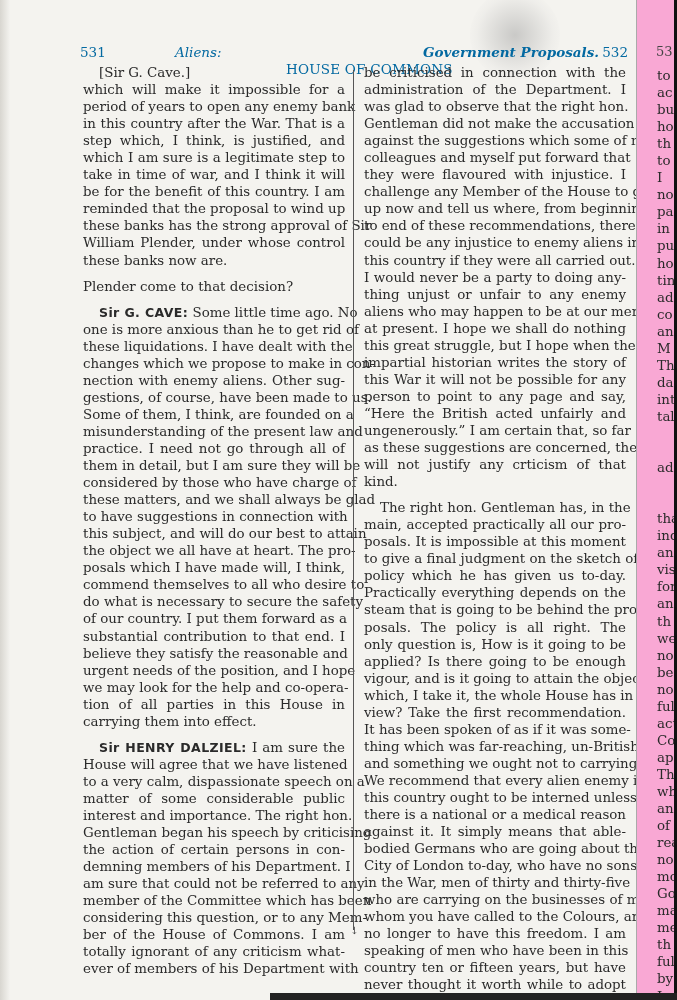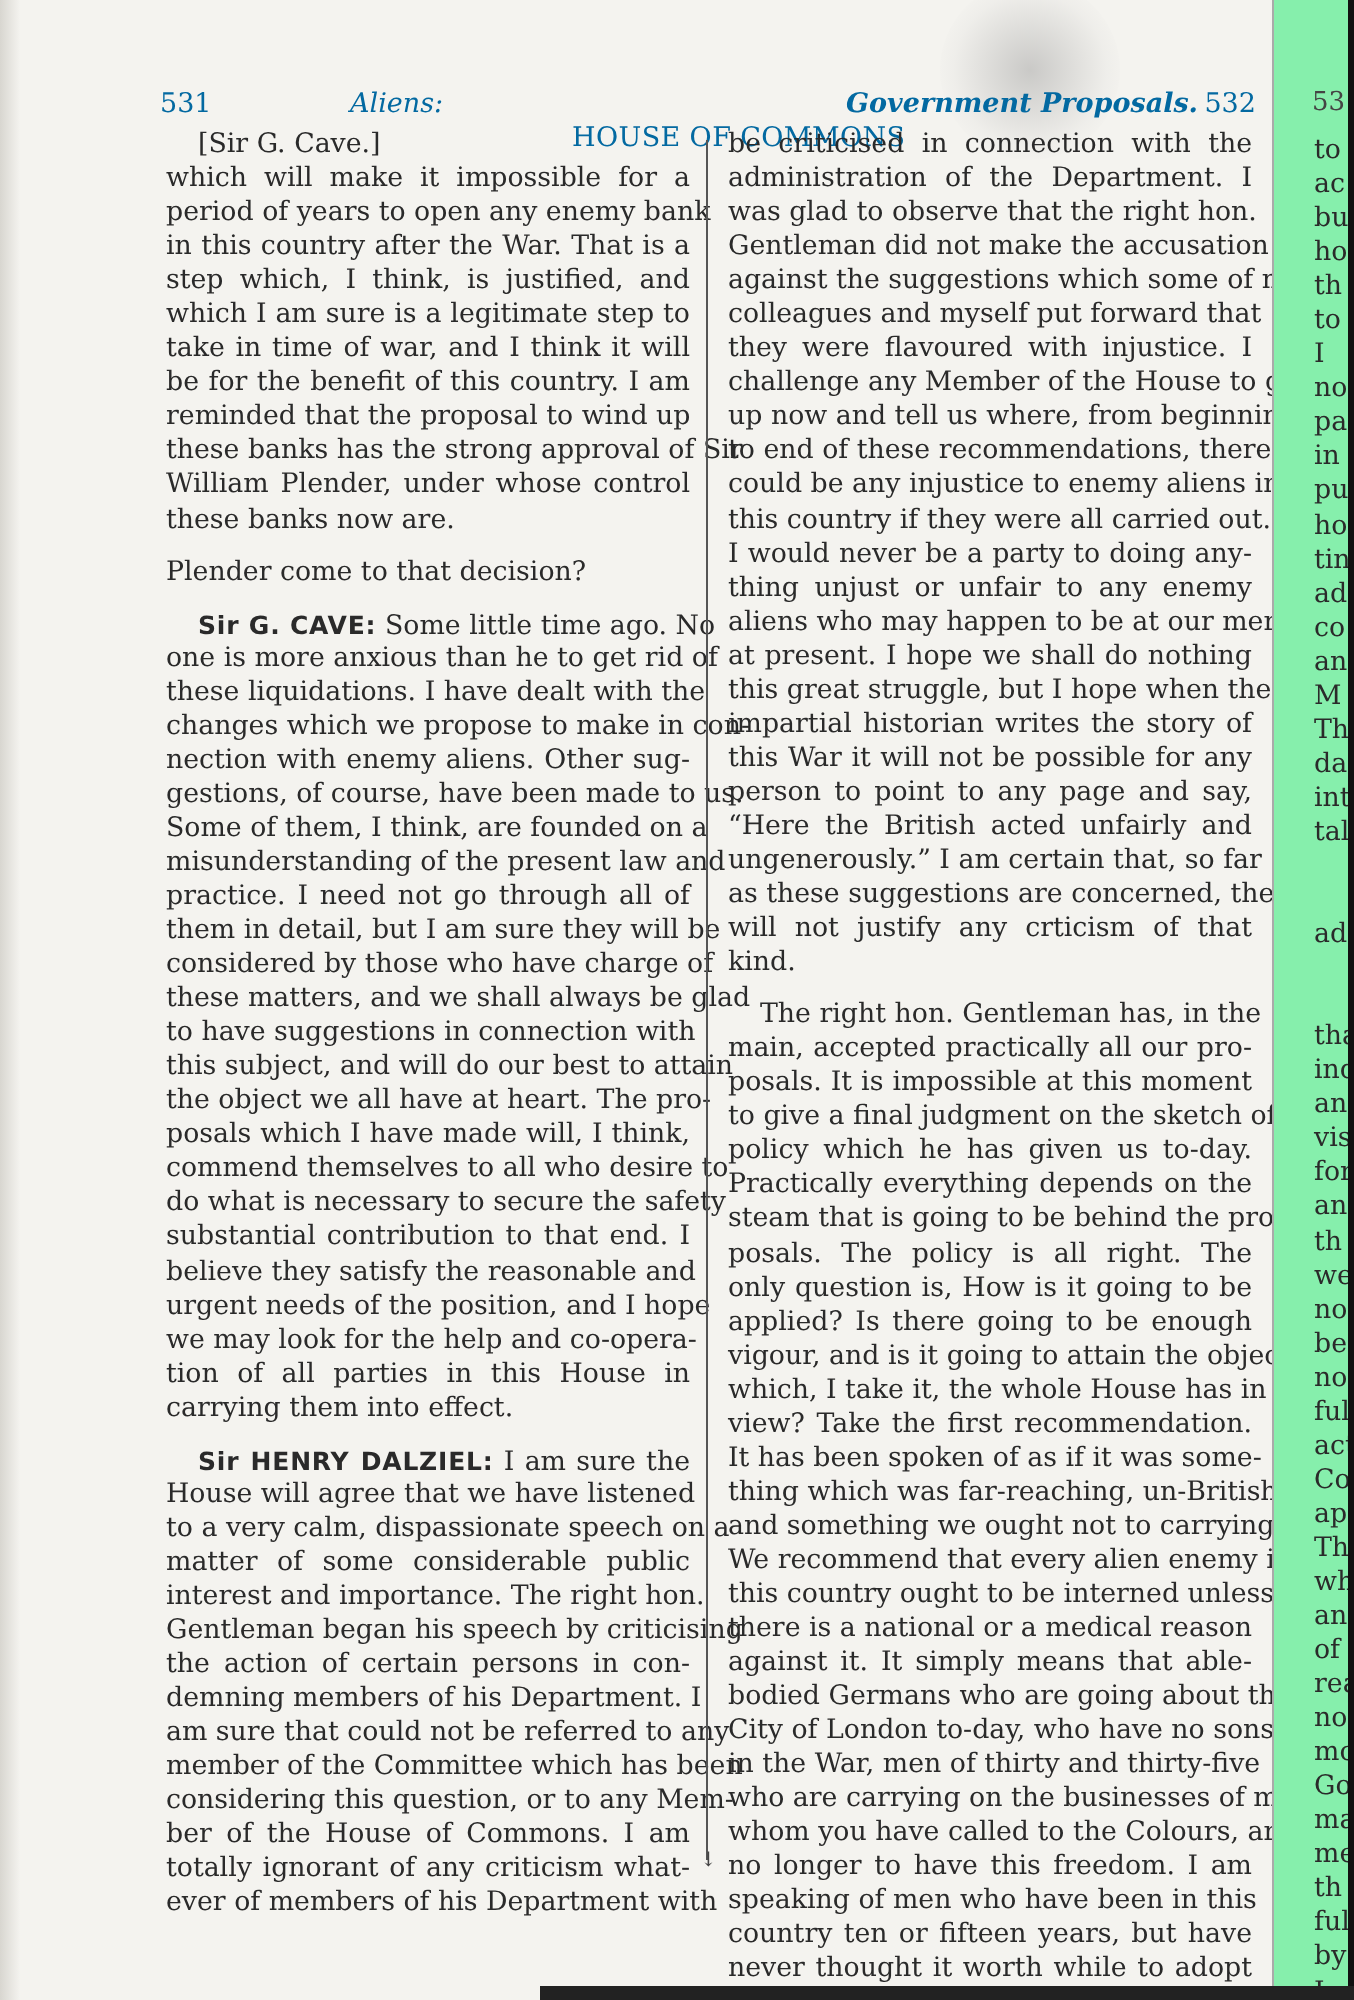--- a/index.html
+++ b/index.html
@@ -37,21 +37,21 @@
     .col .line.last { text-align-last: left; }
     .col .gap { display: block; height: 9px; }
     .col .indent { padding-left: 16px; }
     .speaker { font-family: "DejaVu Sans", "Liberation Sans", sans-serif; font-weight: bold; font-size: 12.5px; letter-spacing: 0.4px; }
     .rule {
       position: absolute; left: 353px; top: 70px; width: 1px; height: 860px; background: #555;
     }
     .rule-arrow { position: absolute; left: 350px; top: 925px; font-size: 10px; color: #444; }
     .next-page {
       position: absolute; left: 636px; top: 0; width: 41px; height: 1000px;
-      border-left: 1px solid #aaa; background: #86efac; overflow: hidden;
+      border-left: 1px solid #aaa; background: #f9a8d4; overflow: hidden;
     }
     .next-page .num { position: absolute; left: 19px; top: 44px; font-size: 13px; color: #444; }
     .next-page .frag { position: absolute; left: 20px; top: 67px; font-size: 13.4px; line-height: 17.05px; }
     .next-page .frag span { display: block; height: 17.05px; white-space: nowrap; }
     .edge-dark {
       position: absolute; right: 0; top: 0; width: 3px; height: 1000px; background: #111;
     }
     .bottom-shadow {
       position: absolute; left: 270px; top: 993px; width: 407px; height: 7px; background: #222;
     }
@@ -97,20 +97,21 @@
     <span class="line">practice.  I need not go through all of</span>
     <span class="line">them in detail, but I am sure they will be</span>
     <span class="line">considered by those who have charge of</span>
     <span class="line">these matters, and we shall always be glad</span>
     <span class="line">to have suggestions in connection with</span>
     <span class="line">this subject, and will do our best to attain</span>
     <span class="line">the object we all have at heart.  The pro-</span>
     <span class="line">posals which I have made will, I think,</span>
     <span class="line">commend themselves to all who desire to</span>
     <span class="line">do what is necessary to secure the safety</span>
+    <span class="line">of our country.  I put them forward as a</span>
     <span class="line">substantial contribution to that end.  I</span>
     <span class="line">believe they satisfy the reasonable and</span>
     <span class="line">urgent needs of the position, and I hope</span>
     <span class="line">we may look for the help and co-opera-</span>
     <span class="line">tion of all parties in this House in</span>
     <span class="line last">carrying them into effect.</span>
     <span class="gap"></span>
     <span class="line indent"><span class="speaker">Sir HENRY DALZIEL:</span> <span>I am sure the</span></span>
     <span class="line">House will agree that we have listened</span>
     <span class="line">to a very calm, dispassionate speech on a</span>

